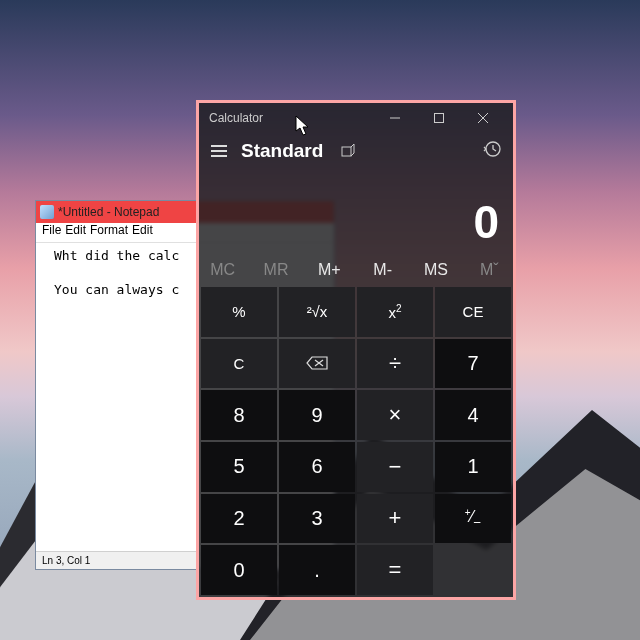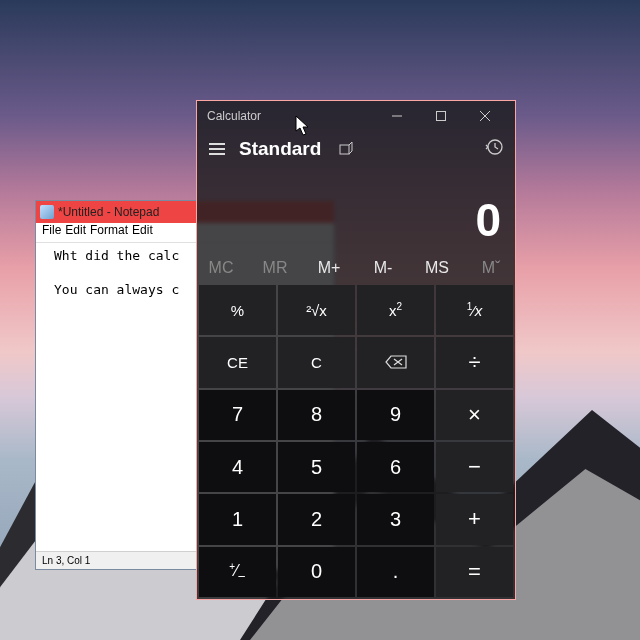--- a/index.html
+++ b/index.html
@@ -46,21 +46,21 @@
   .np-icon { width:14px; height:14px; background:linear-gradient(135deg,#c0e0ff,#70a0d0); border-radius:2px; display:inline-block;}
   .np-menu { height:20px; background:#fff; display:flex; gap:4px; padding:0 6px; font-size:12px; border-bottom:1px solid #e0e0e0;}
   .np-menu span{cursor:default;}
   .np-body { padding:4px 6px; font-family:Consolas,monospace; font-size:13px; color:#000; height:308px; line-height:17px; white-space:pre-wrap;margin-left:12px;}
   .np-status { height:18px; border-top:1px solid #d0d0d0; background:#f0f0f0; display:flex; align-items:center; padding:0 6px; font-size:10px;}
 
   
   .calc {
     position:absolute; left:196px; top:100px; width:320px; height:500px;
     background:rgba(28,28,30,0.82); backdrop-filter:blur(2px);
-    border:1px solid #fca5a5; z-index:2; color:#fff;
+    border:3px solid #fca5a5; z-index:2; color:#fff;
     display:flex; flex-direction:column;
   }
   .calc-title { height:30px; display:flex; align-items:center; padding:0 8px 0 10px; font-size:12px; color:#ccc;}
   .calc-title .spacer{flex:1;}
   .tc-btn{width:44px;height:30px;display:flex;align-items:center;justify-content:center;color:#ccc;}
   .calc-head { height:36px; display:flex; align-items:center; gap:14px; padding:0 12px; }
   .hamb div{width:16px;height:2px;background:#ddd;margin:3px 0;}
   .mode { font-size:19px; font-weight:600;}
   .kot { width:22px;height:22px; display:flex;align-items:center;justify-content:center;}
   .calc-head .spacer{flex:1;}
@@ -164,23 +164,20 @@
   </div>
 
   <div class="keys">
     <div class="key fn">%</div>
     <div class="key fn">
         <i style="font-style:normal">²√x</i>
       </div>
     <div class="key fn">
         <span>x<sup>2</sup></span>
       </div>
-    <div class="key fn">
-        <span><sup>1</sup>⁄<i style="font-style:italic">x</i></span>
-      </div>
 
     <div class="key fn">CE</div>
     <div class="key fn">C</div>
     <div class="key fn back">
       <svg width="22" height="14" viewBox="0 0 22 14">
           <path d="M6 1 L21 1 L21 13 L6 13 L1 7 Z" stroke="#ddd" fill="none" stroke-width="1.2"></path>
           <line x1="9" y1="4" x2="17" y2="10" stroke="#ddd" stroke-width="1.2"></line>
           <line x1="17" y1="4" x2="9" y2="10" stroke="#ddd" stroke-width="1.2"></line>
         </svg>
     </div>

